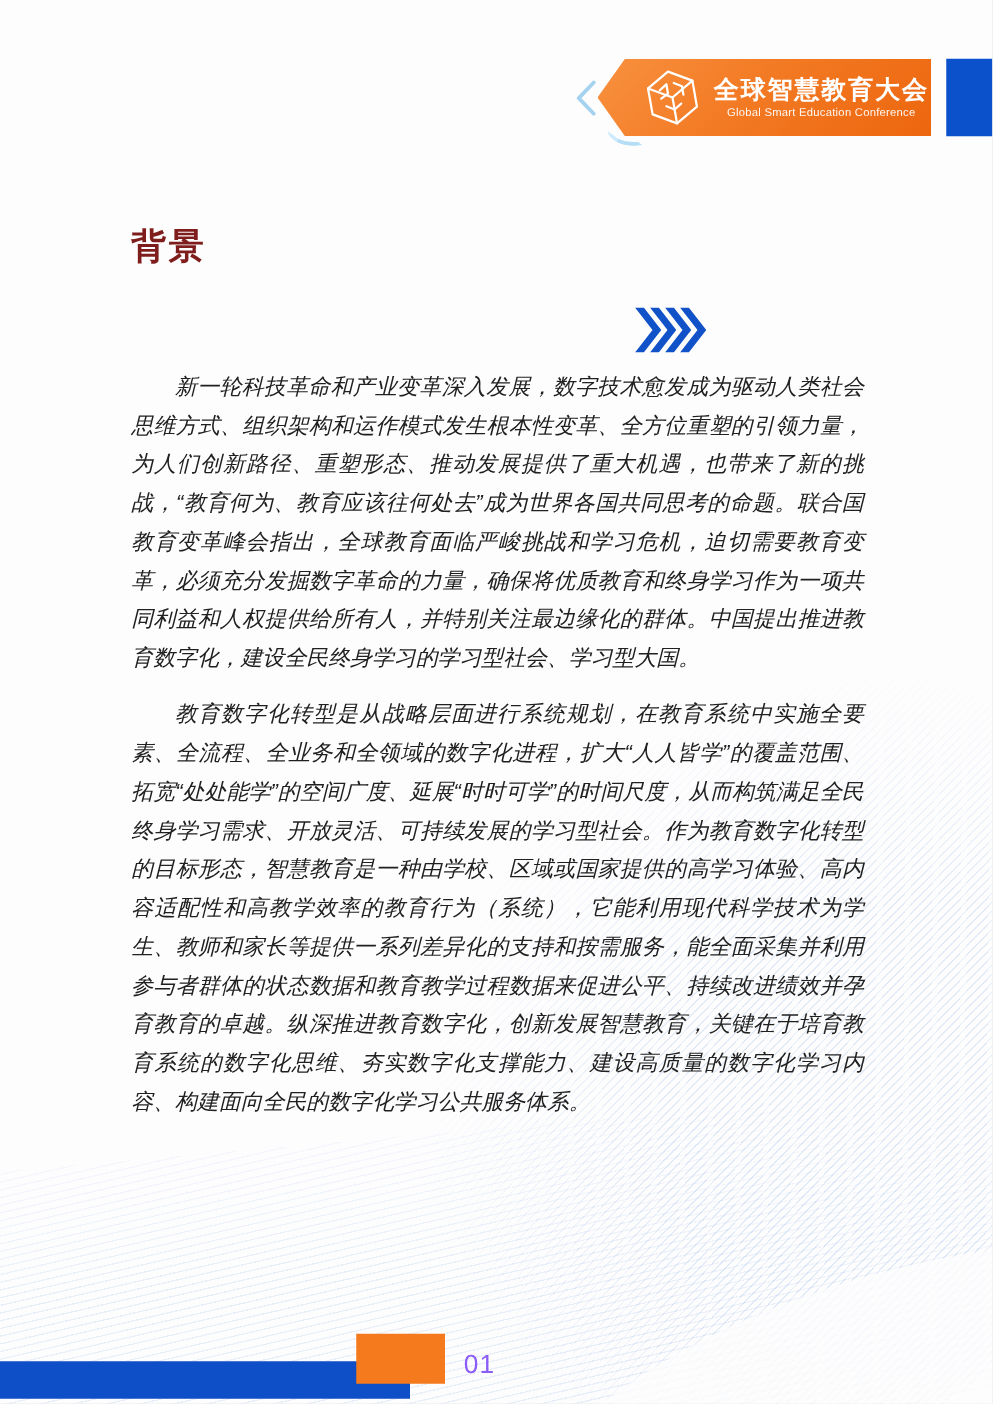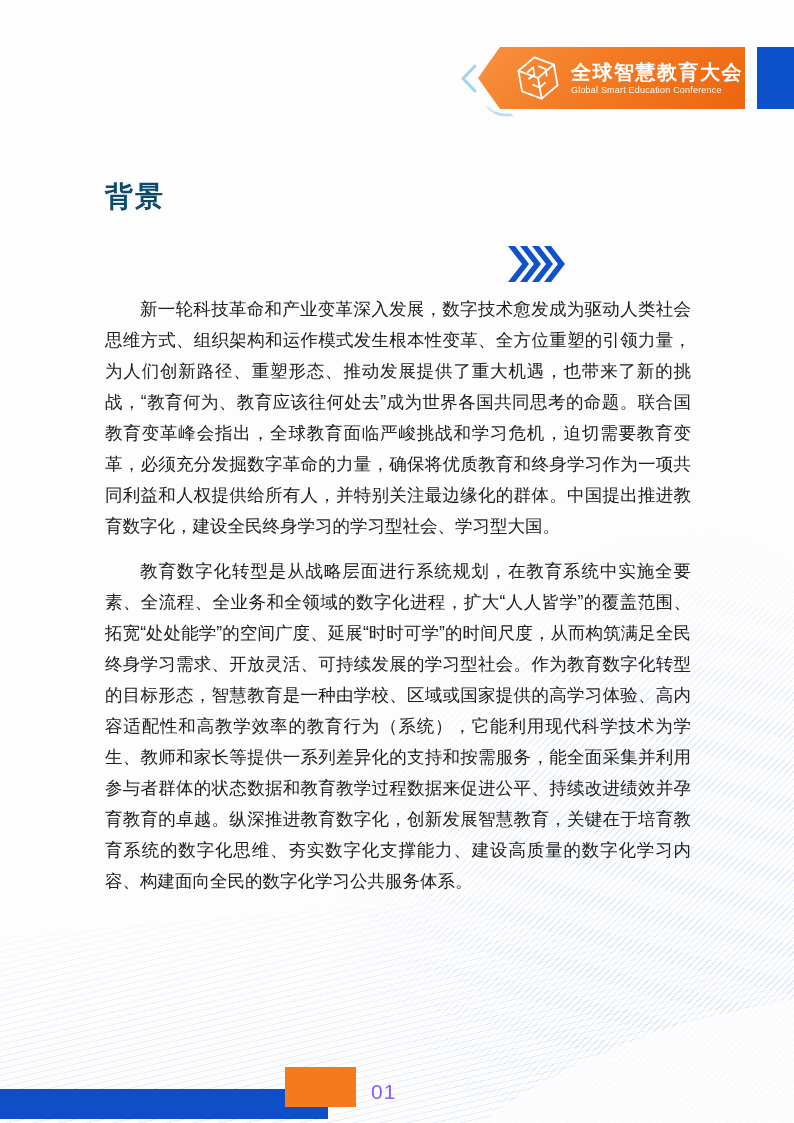--- a/index.html
+++ b/index.html
@@ -37,48 +37,48 @@
   .header-chevron{position:absolute;left:460px;top:64px;z-index:3;}
   .conference-badge{
     position:absolute;left:478px;top:47px;width:267px;height:62px;z-index:3;
     background:linear-gradient(135deg,#f8913f 0%,#f37a24 45%,#ec660e 100%);
     clip-path:polygon(22px 0,100% 0,100% 100%,22px 100%,0 50%);
     display:flex;align-items:center;padding-left:36px;box-sizing:border-box;gap:9px;
     color:#fff;
   }
   .badge-text{display:flex;flex-direction:column;line-height:1.1;}
   .badge-title{font-size:20px;font-weight:bold;letter-spacing:1.5px;white-space:nowrap;}
-  .badge-subtitle{font-size:9px;letter-spacing:.2px;margin-top:3px;opacity:.95;white-space:nowrap;}
+  .badge-subtitle{font-size:9px;letter-spacing:.2px;margin-top:3px;opacity:.95;white-space:nowrap;text-align:center;}
   .header-blue-block{
     position:absolute;left:757px;top:47px;width:37px;height:62px;z-index:3;
     background:#0b51cc;
   }
   .header-corner-arc{
     position:absolute;left:487px;top:103px;width:26px;height:15px;z-index:2;
     border:3px solid transparent;border-bottom-color:#b5ddf5;border-left-color:#cdeafc;
     border-radius:0 0 0 100%;transform:rotate(-8deg);box-sizing:border-box;
   }
   
   .page-title{
     position:absolute;left:105px;top:178px;z-index:2;margin:0;
-    font-size:28px;font-weight:bold;color:#0c4a6e;letter-spacing:2px;
+    font-size:28px;font-weight:bold;color:#7f1d1d;letter-spacing:2px;
   }
   .section-banner{
     position:absolute;left:105px;top:247px;width:402px;height:34px;z-index:2;
     background:#1152c8;
     clip-path:polygon(0 0,calc(100% - 22px) 0,100% 50%,calc(100% - 22px) 100%,0 100%);
     display:flex;align-items:center;justify-content:center;
     padding-right:22px;box-sizing:border-box;
   }
   .section-banner-label{color:#fff;font-size:19px;font-weight:600;letter-spacing:1px;white-space:nowrap;}
   .banner-chevrons{position:absolute;left:508px;top:246px;z-index:2;}
   
   .content{
     position:absolute;left:105px;top:294px;width:586px;z-index:2;
-    color:#202020;font-size:17.5px;line-height:31px;text-align:justify;
+    color:#202020;font-size:17.5px;line-height:31px;text-align:justify;font-style:italic;
   }
   .content p{margin:0 0 14px 0;text-indent:2em;}
   
   .footer-blue-bar{position:absolute;left:0;top:1089px;width:328px;height:30px;background:#0e4ec6;z-index:3;}
   .footer-orange-rect{position:absolute;left:285px;top:1067px;width:71px;height:40px;background:#f5791d;z-index:4;}
   .page-number{position:absolute;left:371px;top:1080px;z-index:4;font-size:21px;color:#8b5cf6;letter-spacing:1px;}
 </style>
 </head>
 <body>
 

